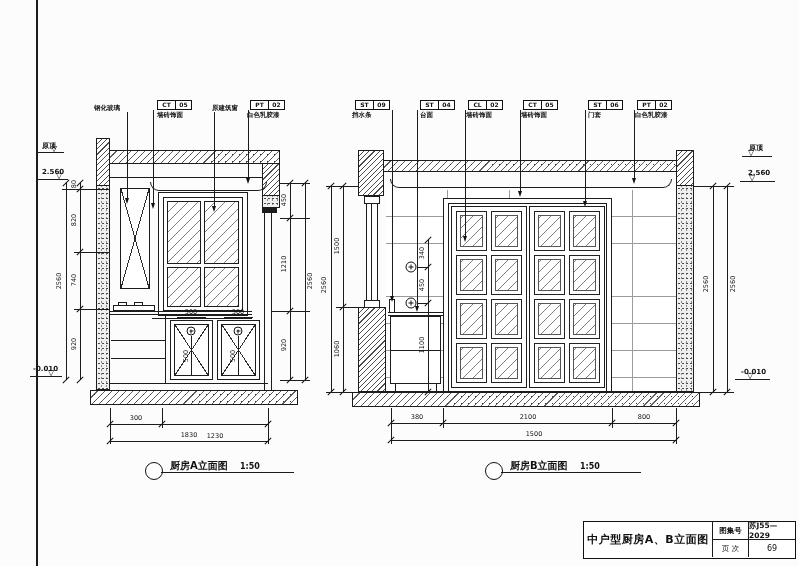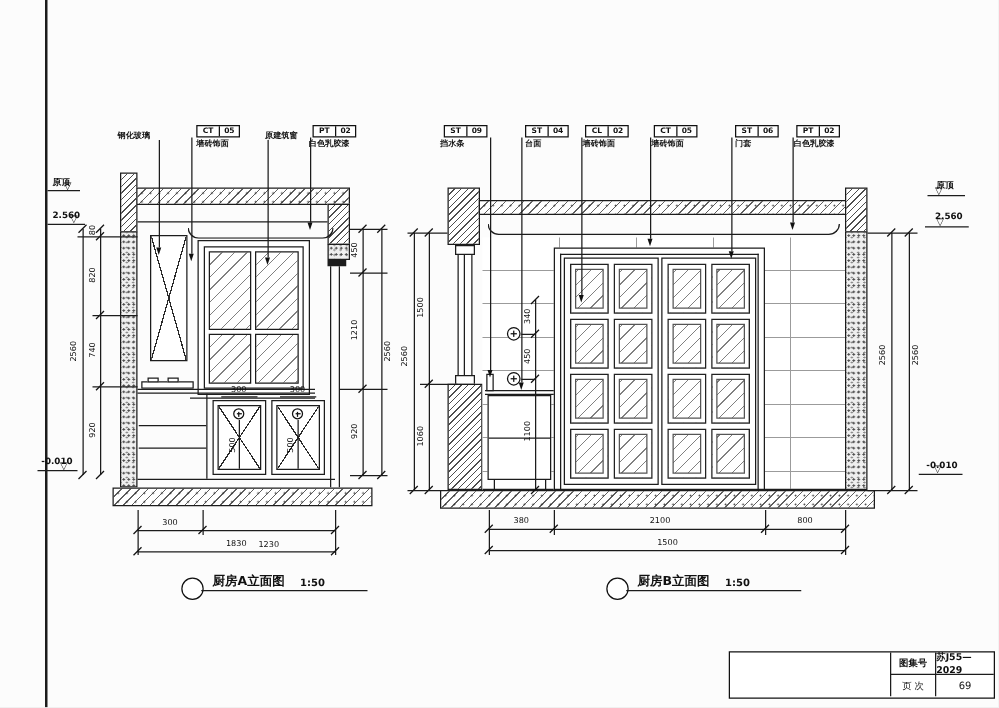--- a/index.html
+++ b/index.html
@@ -330,19 +330,20 @@
 
   <div class="tcir" style="left:485px;top:462px"></div>
   <div class="ln" style="left:501px;top:472px;width:140px;height:1.3px"></div>
   <div class="tt" style="left:510px;top:461px">厨房B立面图</div>
   <div class="ts" style="left:580px;top:463px">1:50</div>
 
   <div id="tblock">
     <div class="ln" style="left:128px;top:0;width:1.3px;height:35px"></div>
     <div class="ln" style="left:164px;top:0;width:1.3px;height:35px"></div>
     <div class="ln" style="left:128px;top:17px;width:83px;height:1.3px"></div>
+    <div style="position:absolute;left:0;top:0;width:128px;height:35px;display:flex;align-items:center;justify-content:center;font-size:11px;font-weight:bold;letter-spacing:.5px">中户型厨房A、B立面图</div>
     <div style="position:absolute;left:129px;top:0;width:35px;height:17px;display:flex;align-items:center;justify-content:center;font-size:7.5px;font-weight:bold">图集号</div>
     <div style="position:absolute;left:165px;top:0;width:46px;height:17px;display:flex;align-items:center;justify-content:center;font-size:7.5px;font-weight:bold">苏J55—2029</div>
     <div style="position:absolute;left:129px;top:18px;width:35px;height:17px;display:flex;align-items:center;justify-content:center;font-size:7.5px;font-weight:normal">页 次</div>
     <div style="position:absolute;left:165px;top:18px;width:46px;height:17px;display:flex;align-items:center;justify-content:center;font-size:8px;font-weight:normal">69</div>
   </div>
 
 </div>
 
 </body></html>

